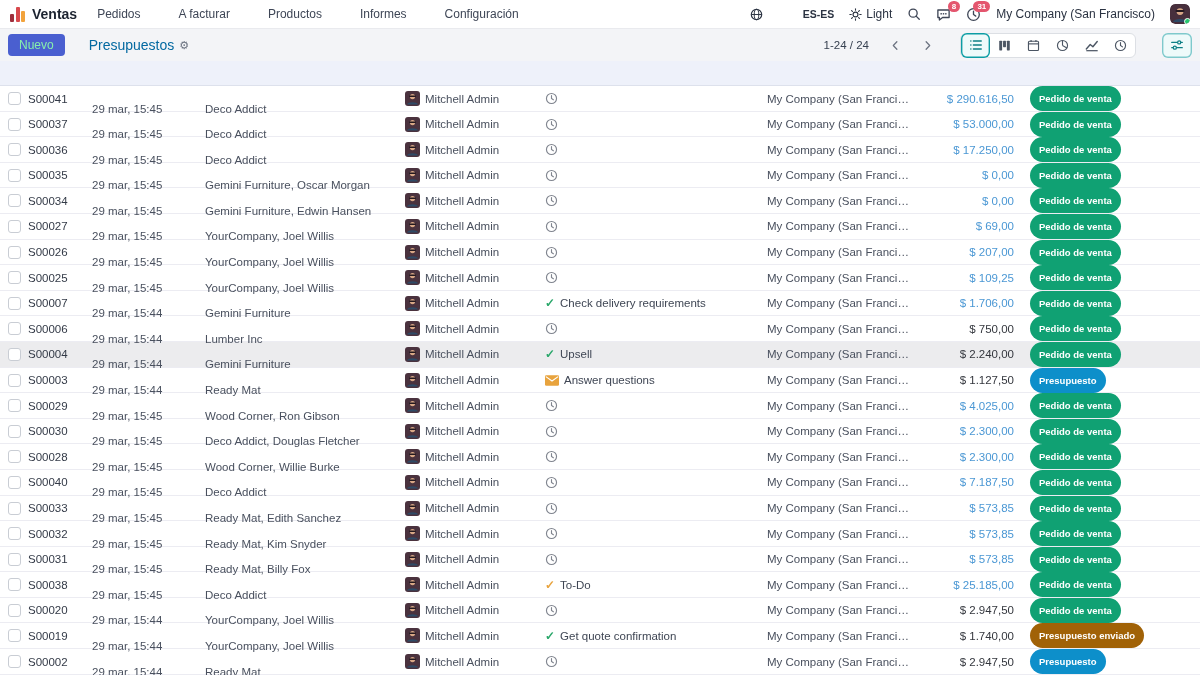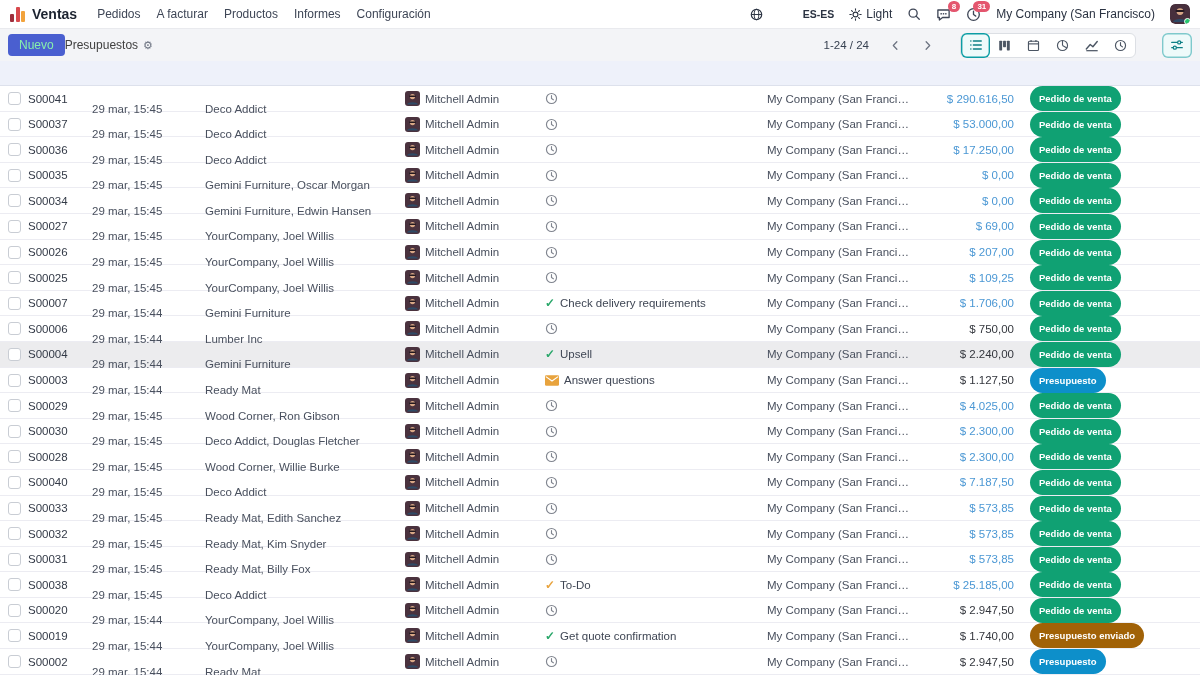--- a/index.html
+++ b/index.html
@@ -8,40 +8,40 @@
   .screen { width:1200px; height:675px; display:flex; flex-direction:column; }
 
   
   .navbar { height:28px; background:#fff; display:flex; align-items:center; padding:0 10px; flex:0 0 auto; }
   .logo-bars { display:flex; align-items:flex-end; gap:1.5px; height:15px; margin-right:7px; }
   .logo-bars span { width:4px; border-radius:1px; display:block; }
   .logo-bars .b1 { height:8px;  background:#9e2f3c; }
   .logo-bars .b2 { height:15px; background:#d8494d; }
   .logo-bars .b3 { height:11px; background:#f2a33c; }
   .app-name { font-size:14px; font-weight:700; color:#1c2330; margin-right:20px; }
-  .nav-menu { display:flex; gap:16px;text-align:center; }
+  .nav-menu { display:flex; gap:38px;text-align:center; }
   .nav-menu .menu-item { font-size:12px; color:#3e4656; cursor:pointer; }
   .nav-right { margin-left:auto; display:flex; align-items:center; gap:15px; }
   .nav-right .iconbtn { position:relative; display:flex; align-items:center; gap:4px; color:#3e4656; cursor:pointer; }
   .lang-label { font-size:10.5px; font-weight:700; color:#2b3342;padding-left:36px; }
   .theme-label { font-size:12px; color:#2b3342; font-weight:500; }
   .count-badge { position:absolute; top:-6px; right:-9px; background:#e4566e; color:#fff;
     font-size:8px; font-weight:700; border-radius:7px; padding:1px 4px; line-height:1.2; }
   .company-name { font-size:12px; color:#2b3342; }
   .user-avatar { position:relative; width:20px; height:20px; border-radius:5px; overflow:hidden; }
   .user-avatar .dot { position:absolute; right:-1px; bottom:-1px; width:7px; height:7px;
     background:#28c76f; border:1.5px solid #fff; border-radius:50%; }
 
   
   .control-panel { height:33px; background:#f3f4f7; border-top:1px solid #e9eaee;
     display:flex; align-items:center; padding:0 8px; flex:0 0 auto; }
   .cp-left { flex:1; display:flex; align-items:center; }
   .btn-new { background:#4a5fd0; color:#86efac; border:none; font-size:12px; font-weight:500;
     padding:4px 11px; border-radius:4px; cursor:pointer; font-family:inherit; }
-  .cp-title { font-size:12px; color:#404040; margin-left:0; font-weight:400; }
+  .cp-title { font-size:14px; color:#0369a1; margin-left:24px; font-weight:400; }
   .title-gear { color:#6b7280; font-size:11px; margin-left:5px; cursor:pointer; }
 
   .searchbox { width:376px; height:24px; background:#fff; border:1px solid #d5d8de; border-radius:5px;
     display:flex; align-items:center; padding:0 7px; gap:6px; flex:0 0 auto; }
   .facet { display:flex; align-items:center; gap:5px; background:#edeffb; border-radius:4px; padding:2px 6px 2px 2px; }
   .facet-funnel { width:15px; height:15px; background:#4a5fd0; border-radius:3px;
     display:flex; align-items:center; justify-content:center; }
   .facet-label { font-size:11px; color:#232936; font-weight:500; white-space:nowrap; }
   .facet-x { font-size:11px; color:#555c68; cursor:pointer; line-height:1; }
   .search-input { border:none; outline:none; flex:1; font-size:11.5px; color:#374151;

